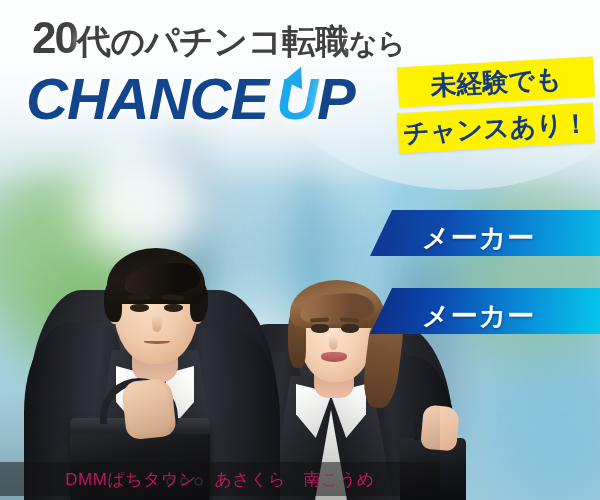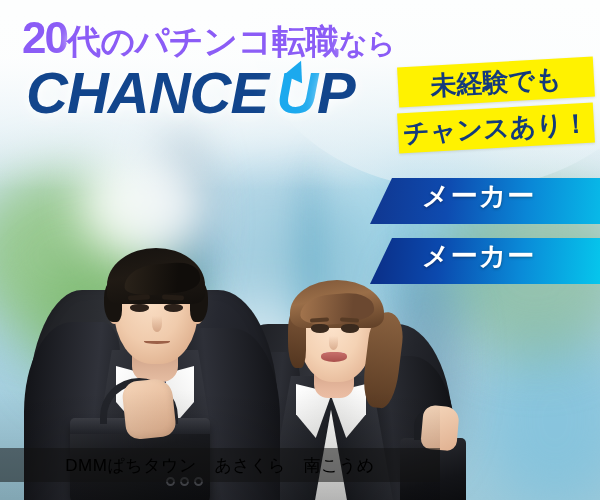--- a/index.html
+++ b/index.html
@@ -184,30 +184,30 @@
   .w-hand{position:absolute;left:28px;bottom:50px;width:36px;height:44px;background:linear-gradient(150deg,#f6d8bd,#e0b090);border-radius:12px 14px 10px 10px;transform:rotate(5deg);}
 
   .people-shade{
     position:absolute;left:0;bottom:0;width:440px;height:110px;
     background:linear-gradient(180deg,rgba(0,0,0,0),rgba(0,0,0,.18));
     pointer-events:none;
   }
 
   
   .headline{
-    position:absolute;left:22px;top:16px;
-    font-size:34px;font-weight:bold;color:#8b5cf6;
+    position:absolute;left:32px;top:16px;
+    font-size:34px;font-weight:bold;color:#404040;
     letter-spacing:-.5px;line-height:1;white-space:nowrap;
     text-shadow:0 0 9px rgba(255,255,255,.95),0 0 18px rgba(255,255,255,.8),0 1px 0 rgba(255,255,255,.9);
   }
   .headline .num{font-size:44px;letter-spacing:-2px;}
   .headline .sm{font-size:28px;}
 
   .logo{
-    position:absolute;left:26px;top:64px;white-space:nowrap;line-height:1;
+    position:absolute;left:26px;top:70px;white-space:nowrap;line-height:1;
     font-size:58px;font-weight:bold;font-style:italic;letter-spacing:-1px;
     color:#12458c;
     text-shadow:0 0 12px rgba(255,255,255,.95),0 0 24px rgba(255,255,255,.75);
   }
   .logo .up{position:relative;display:inline-block;margin-left:8px;}
   .logo .u{color:#1ba9ee;}
   .logo .p{color:#12458c;}
   .logo .arrow{
     position:absolute;left:11px;top:-4px;width:0;height:0;
     border-left:10px solid transparent;border-right:10px solid transparent;
@@ -223,45 +223,46 @@
     display:flex;align-items:center;justify-content:center;
     box-shadow:0 1px 3px rgba(0,0,0,.12);
   }
   .tag1{left:398px;top:62px;width:196px;height:40px;font-size:26px;transform:rotate(-3.2deg);}
   .tag2{left:398px;top:108px;width:196px;height:40px;font-size:26px;transform:rotate(-3.2deg);}
 
   
   .cats{position:absolute;right:0;top:178px;width:230px;}
   .cat{
     position:relative;height:46px;margin-bottom:14px;
-    display:flex;align-items:flex-start;
+    display:flex;align-items:flex-end;
     clip-path:polygon(22px 0,100% 0,100% 100%,0 100%);
     padding-left:52px;
     color:#ffffff;font-size:27px;font-weight:bold;white-space:nowrap;
     letter-spacing:1px;
     text-shadow:0 1px 3px rgba(0,0,0,.35);
     box-shadow:0 2px 5px rgba(0,0,0,.2);
+    margin-top:32px;
   }
   .cat-inner{position:relative;z-index:2;}
   .cat::before{
     content:"";position:absolute;inset:0;z-index:1;
   }
   .cat.g1::before{background:linear-gradient(95deg,#10368f 0%,#0e4bb0 34%,#0a86d6 68%,#08b9e8 100%);}
   .cat.g2::before{background:linear-gradient(95deg,#3b13c9 0%,#4a1be0 28%,#2b52e6 60%,#10a5e4 100%);}
   .cat.g3::before{background:linear-gradient(95deg,#0d2f86 0%,#0c49ab 36%,#0a84d4 70%,#07bbe9 100%);}
   .cat.g4::before{background:linear-gradient(95deg,#5a0fd8 0%,#6a1ae8 26%,#3352ea 62%,#1aa0e6 100%);}
   .cat.g5::before{background:linear-gradient(95deg,#0b2d85 0%,#0b49ae 30%,#0a8bd8 66%,#06c6ec 100%);}
   .cat:last-child{margin-bottom:0;}
 
   
   .caption{
-    position:absolute;left:0;bottom:18px;width:440px;height:34px;
+    position:absolute;left:0;bottom:4px;width:440px;height:34px;
     background:rgba(18,18,18,.52);
     display:flex;align-items:center;justify-content:center;
-    color:#000000;font-size:17px;white-space:nowrap;letter-spacing:.5px;
+    color:#be185d;font-size:17px;white-space:nowrap;letter-spacing:.5px;
   }
 </style>
 </head>
 <body>
 
 <div class="banner">
 
   <div class="bg">
     <div class="bg-base"></div>
     <div class="blob b-blue1"></div>

